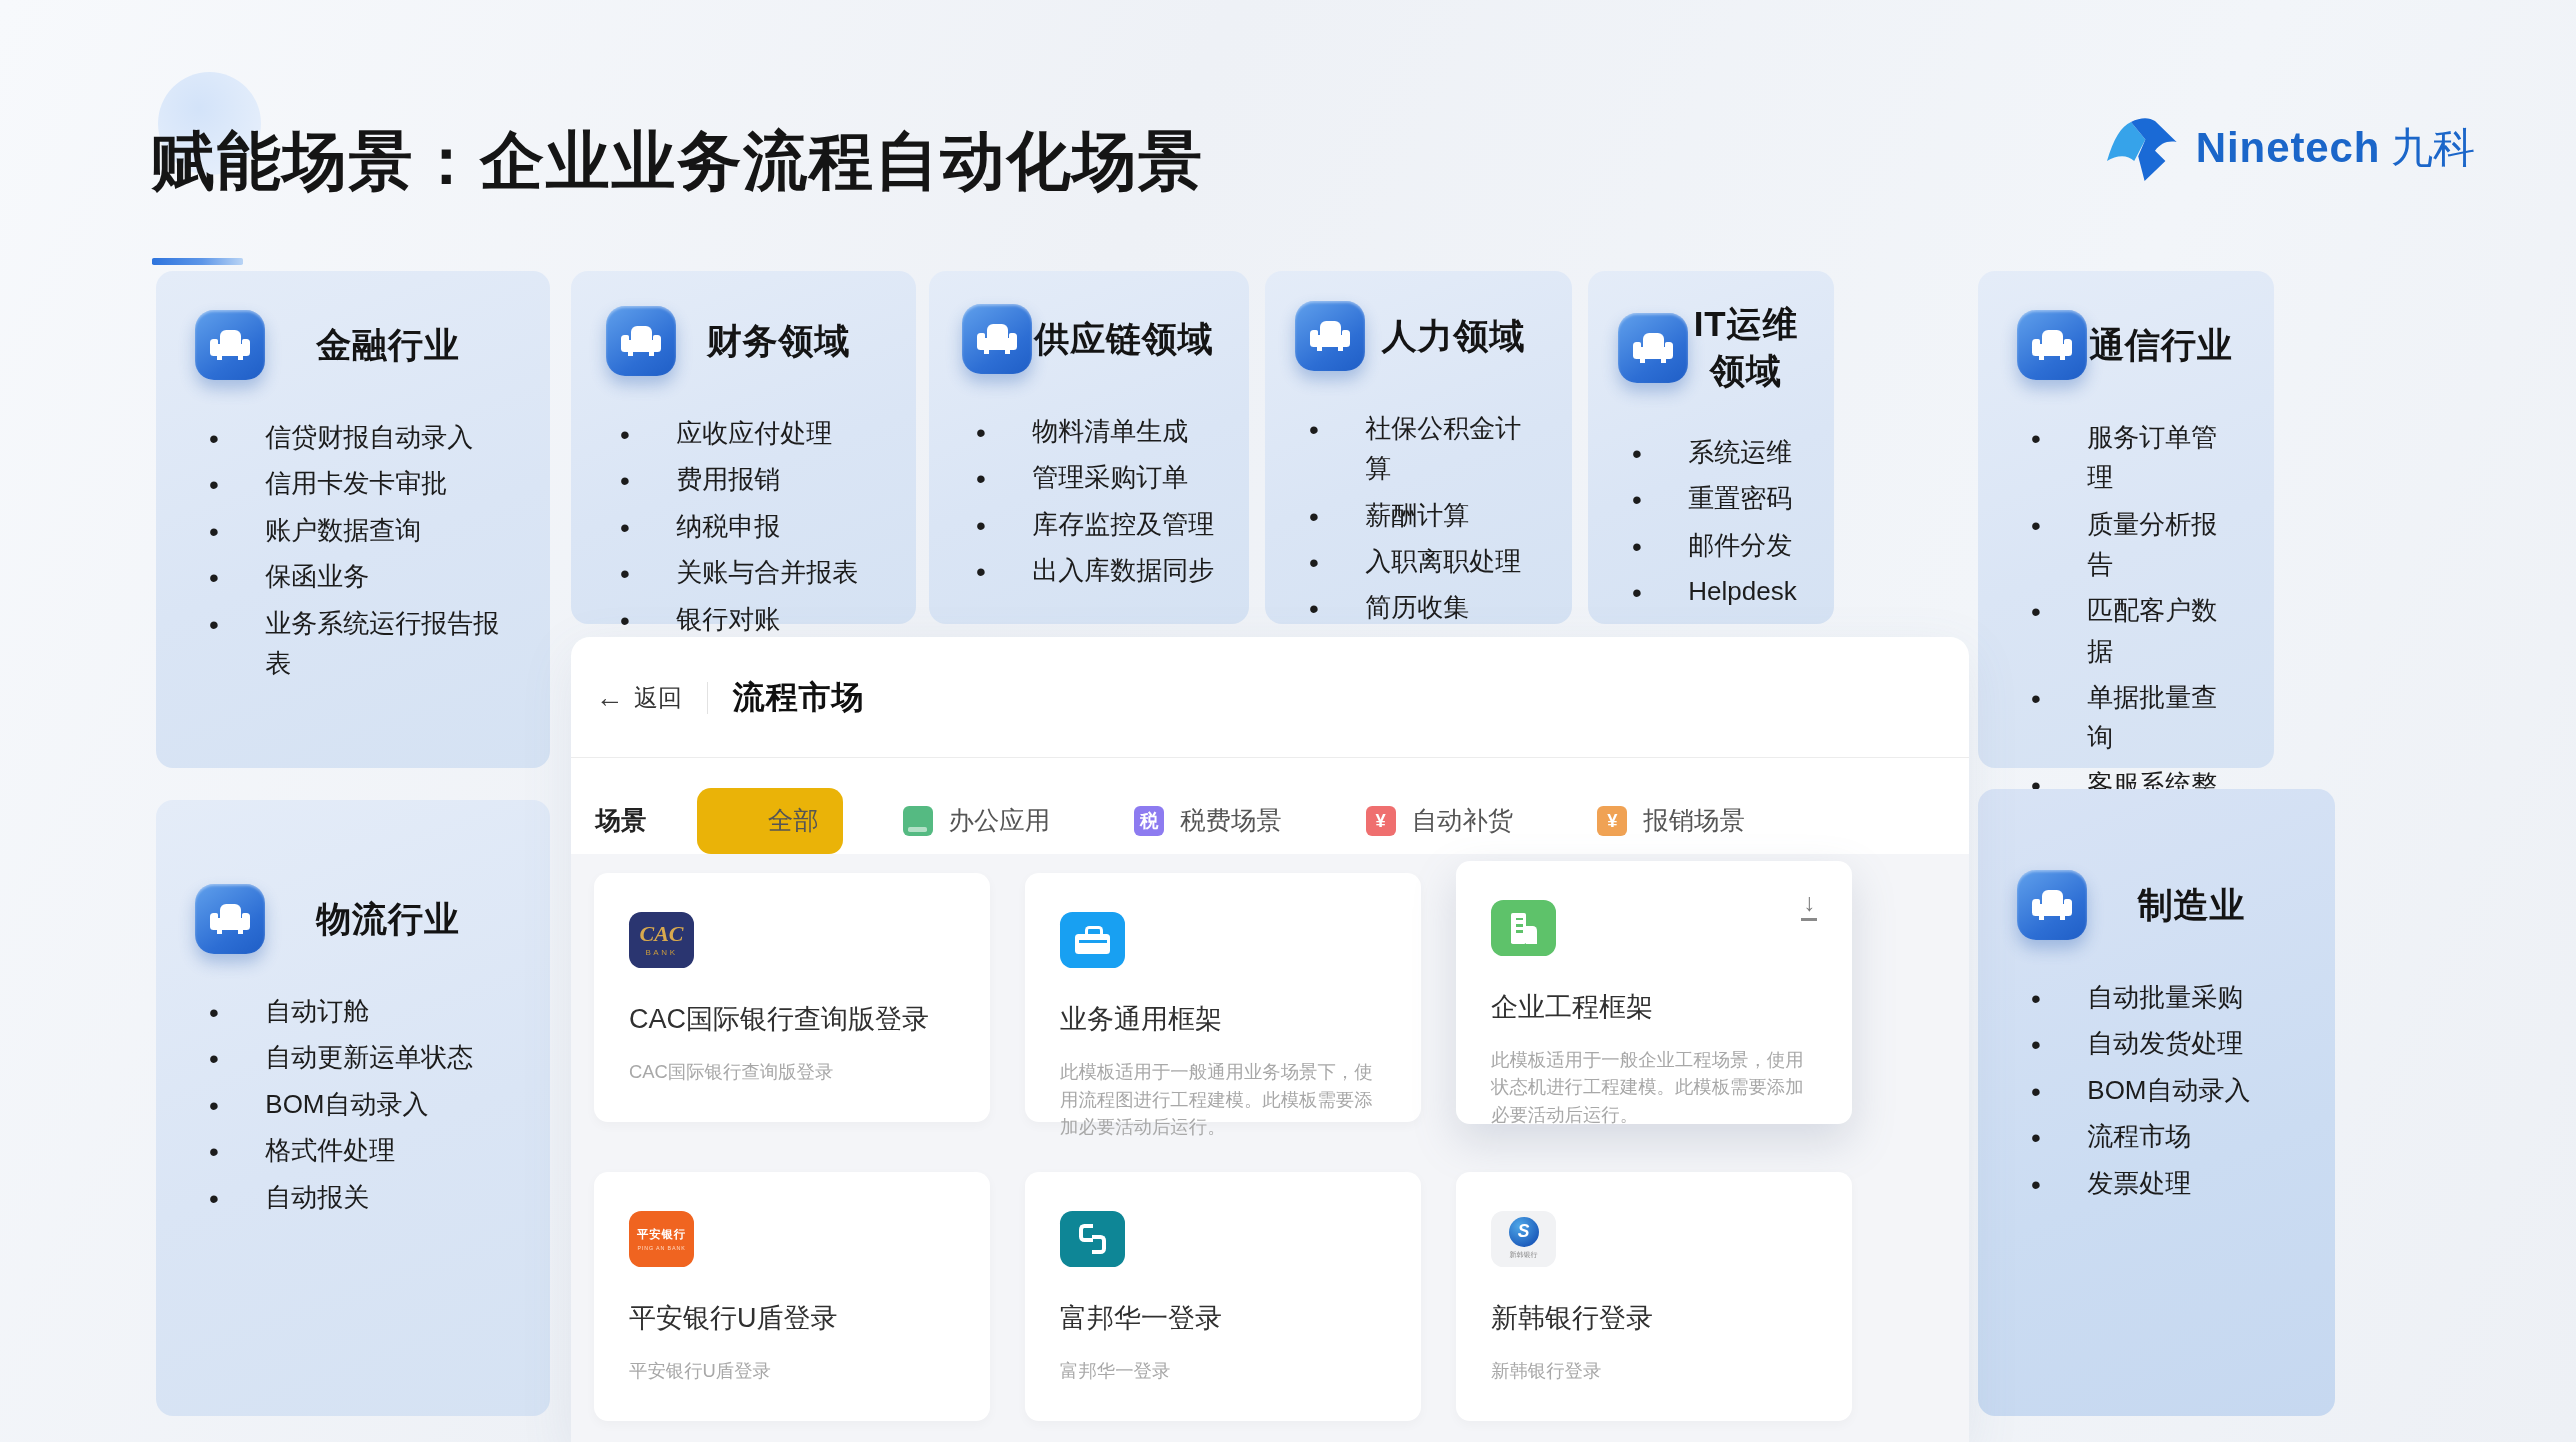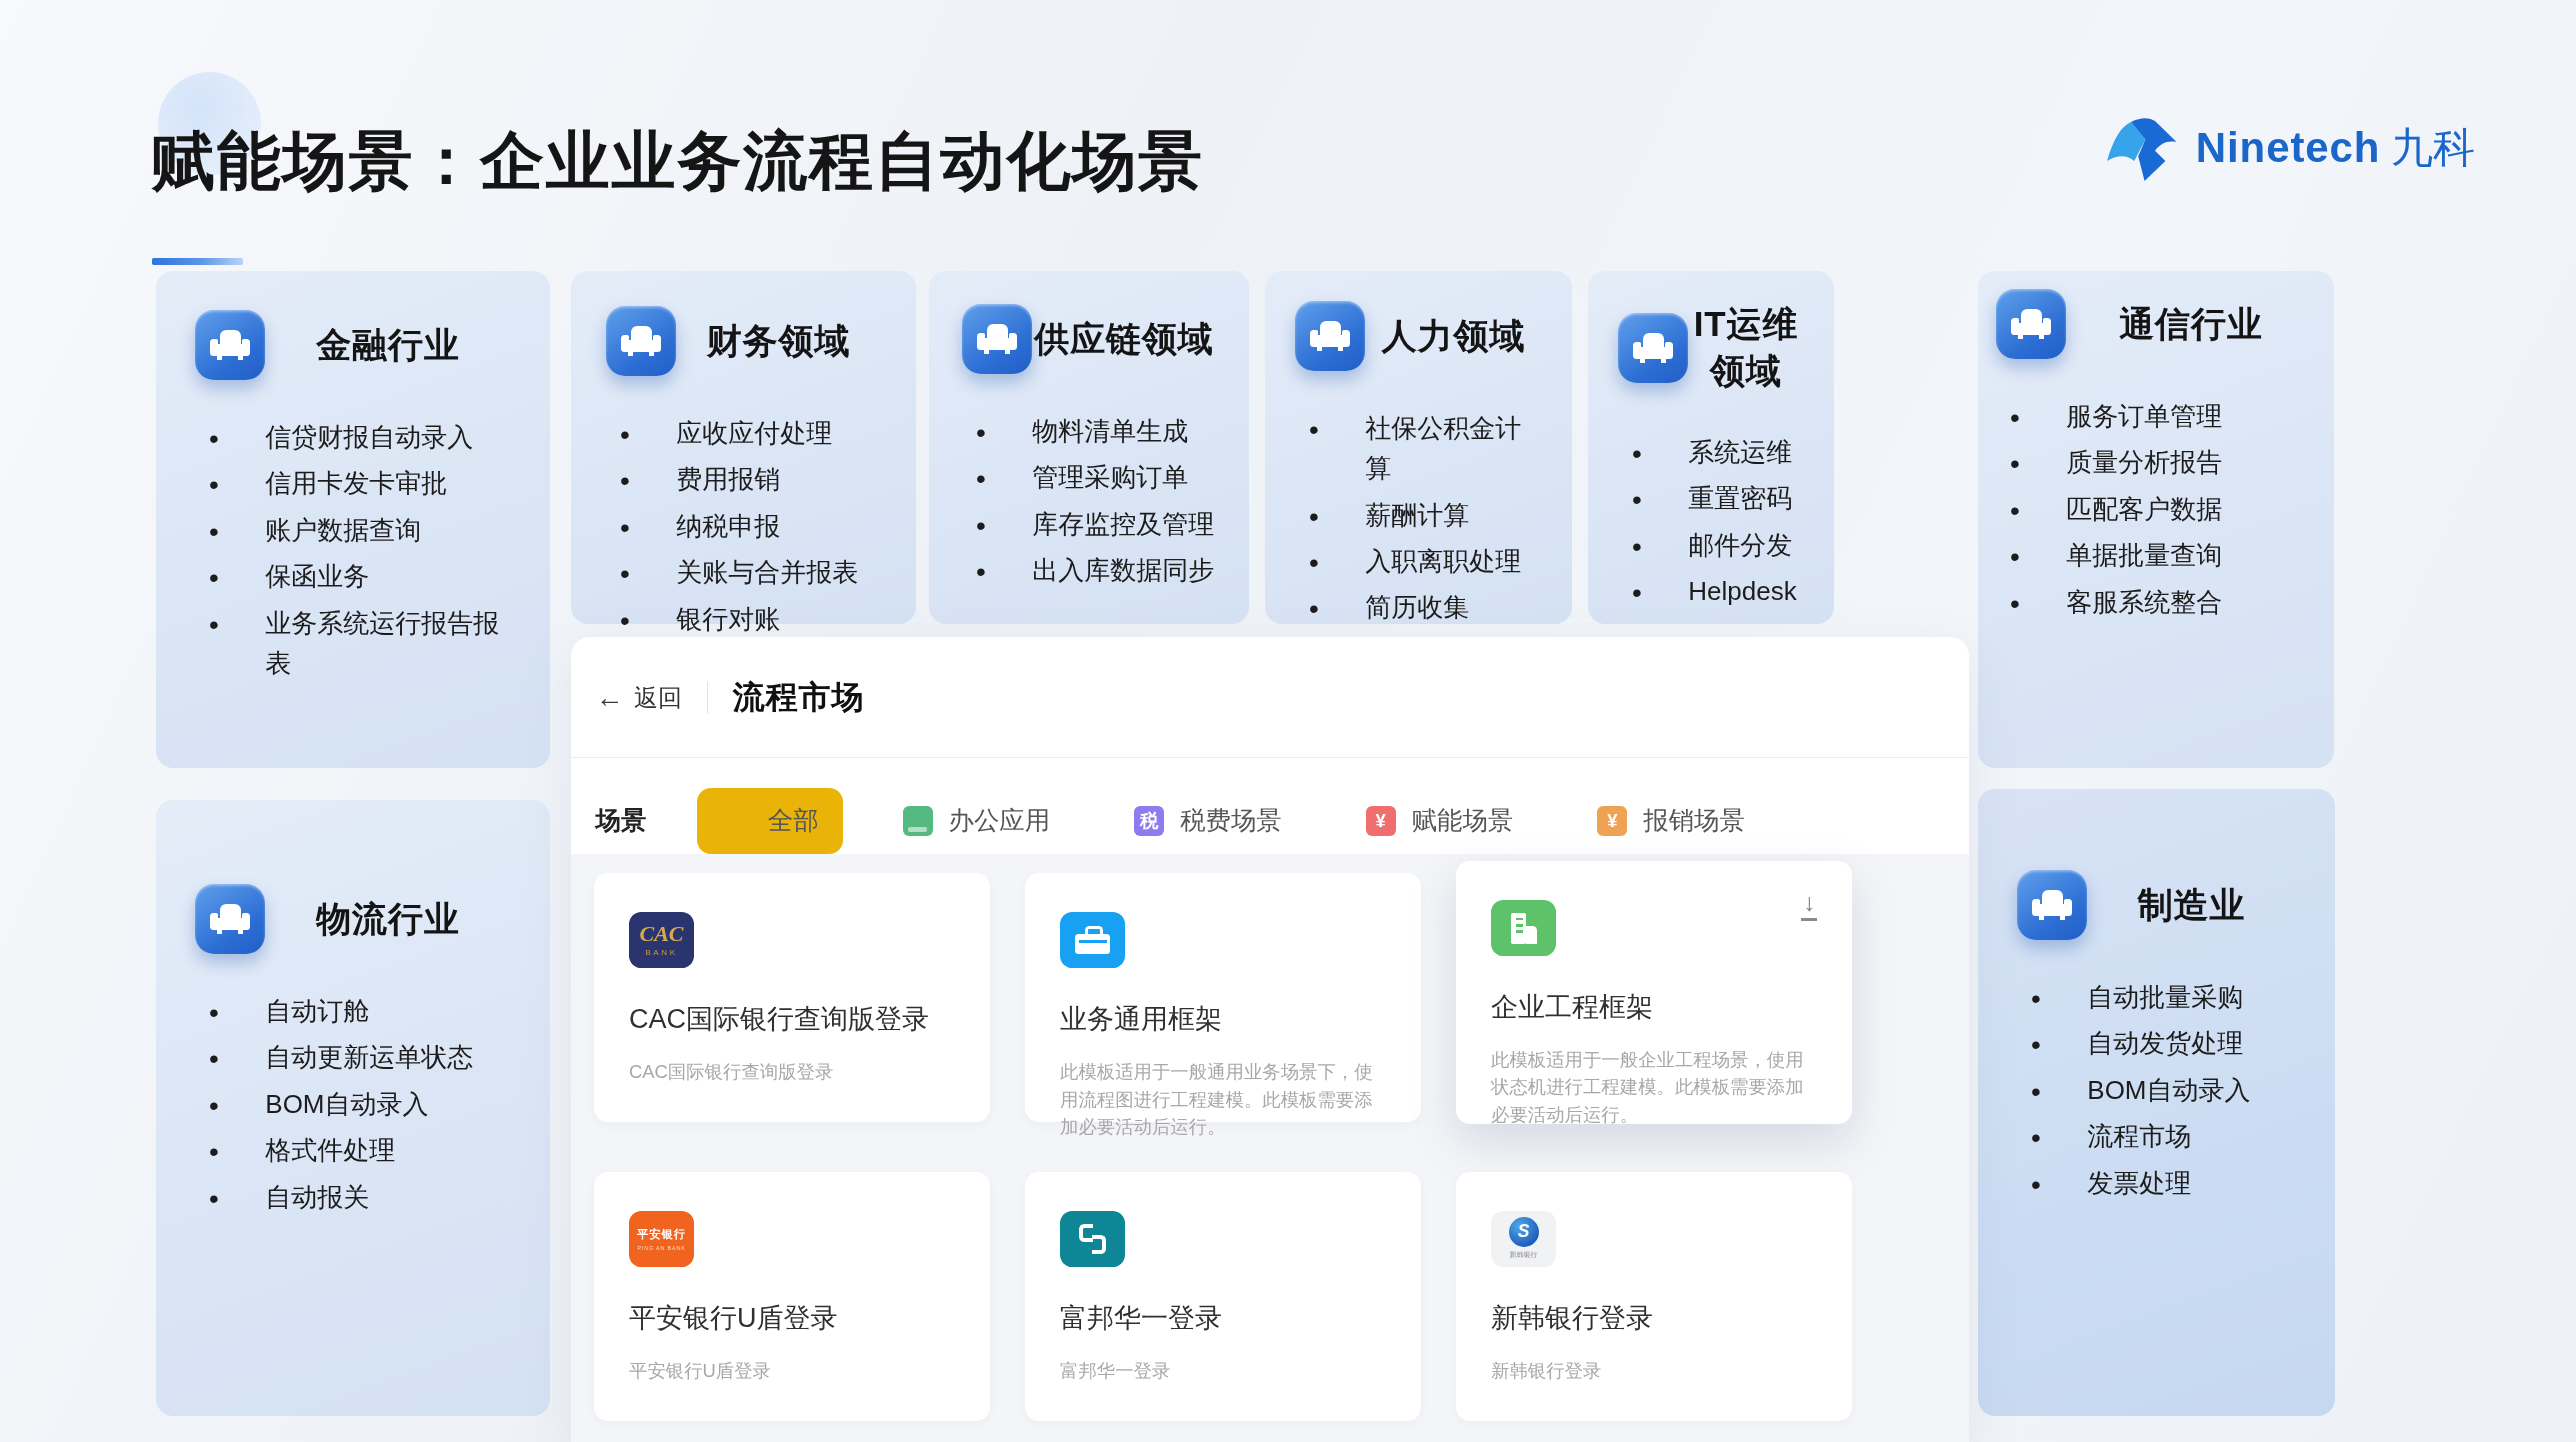--- a/index.html
+++ b/index.html
@@ -219,21 +219,21 @@
         </span>
         <span class="cat-title">IT运维领域</span>
       </div>
       <ul class="cat-list">
         <li>系统运维</li>
         <li>重置密码</li>
         <li>邮件分发</li>
         <li>Helpdesk</li>
       </ul>
     </div>
-    <div class="cat-card" style="left: 1978px; top: 271px; width: 356px; height: 497px; padding: 18px;">
+    <div class="cat-card" style="left: 1978px; top: 271px; width: 296px; height: 497px; padding: 39px;">
       <div class="cat-head">
         <span class="icon-box">
           <span class="ac">
             <i class="back"></i>
             <i class="seat"></i>
             <i class="arml"></i>
             <i class="armr"></i>
             <i class="legl"></i>
             <i class="legr"></i>
           </span>
@@ -325,21 +325,21 @@
         <div class="chip">
           <span class="chip-ico tax" style="background: rgb(141, 123, 240);">
             <b>税</b>
           </span>
           <span class="chip-label">税费场景</span>
         </div>
         <div class="chip">
           <span class="chip-ico ledger" style="background: rgb(239, 111, 111);">
             <b>¥</b>
           </span>
-          <span class="chip-label">赋能场景</span>
+          <span class="chip-label">自动补货</span>
         </div>
         <div class="chip">
           <span class="chip-ico reimburse" style="background: rgb(240, 162, 84);">
             <b>¥</b>
           </span>
           <span class="chip-label">报销场景</span>
         </div>
       </span>
   </div>
   <div class="m-grid" id="pgrid">

